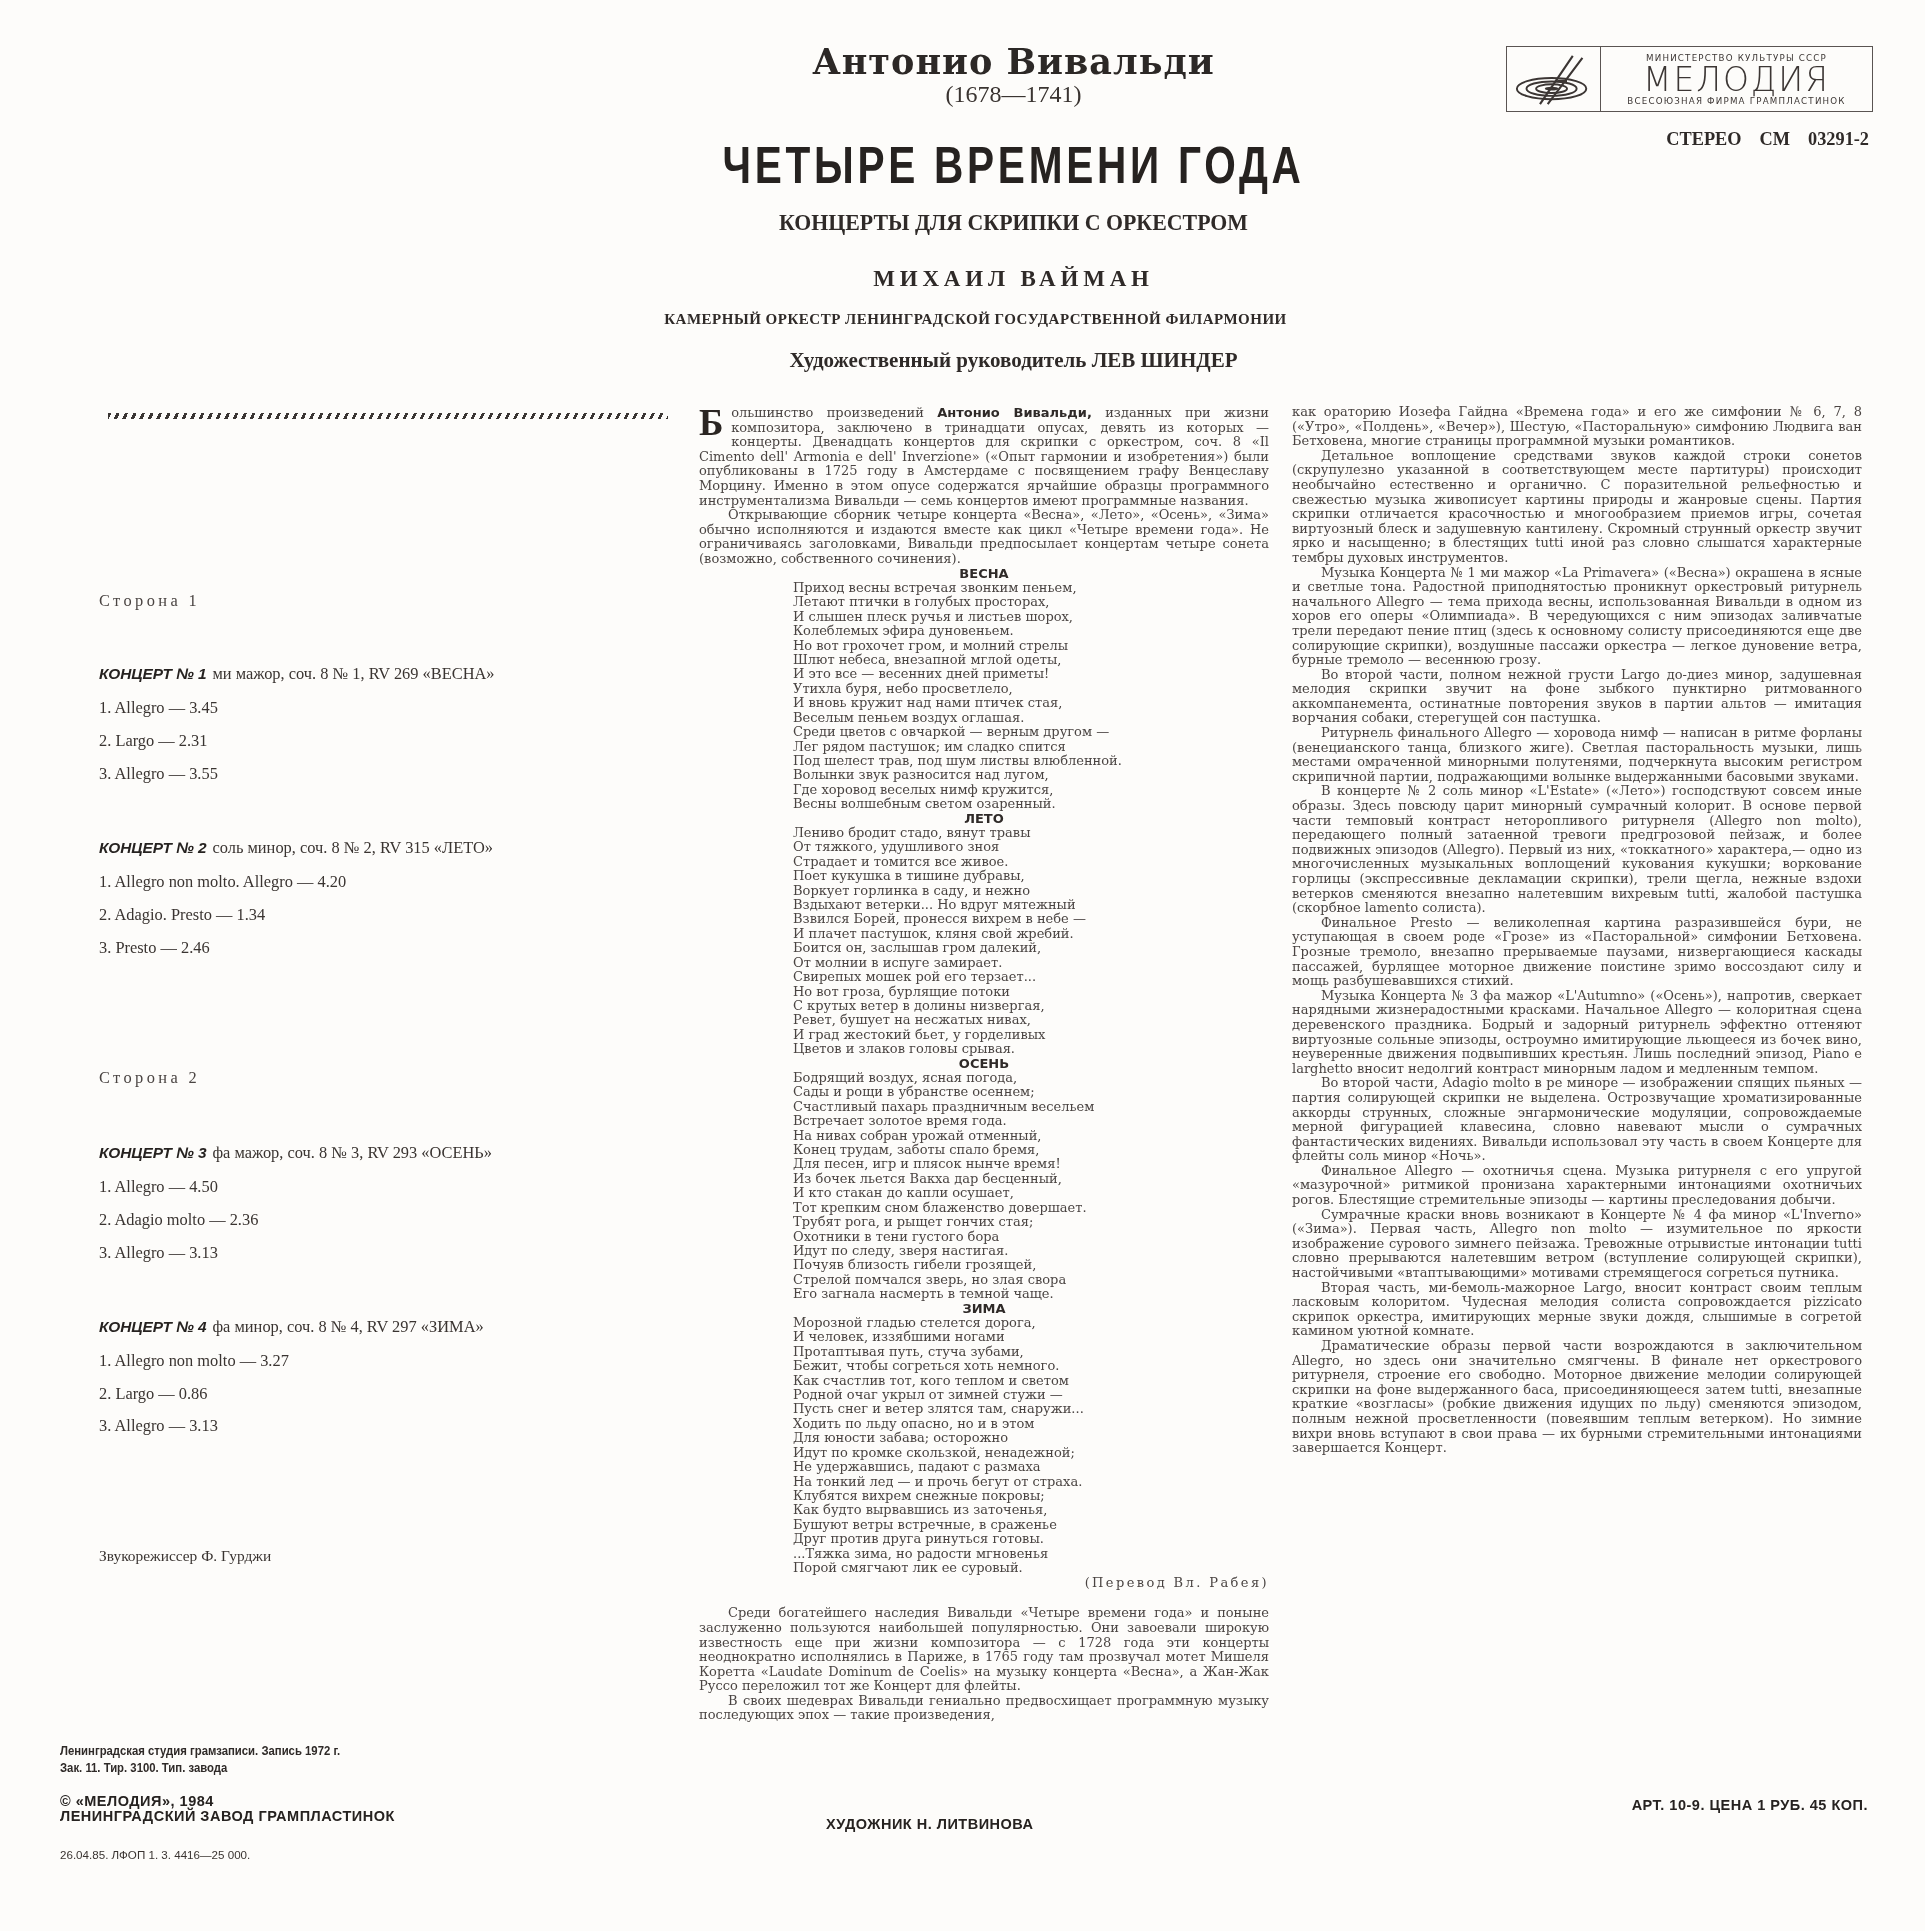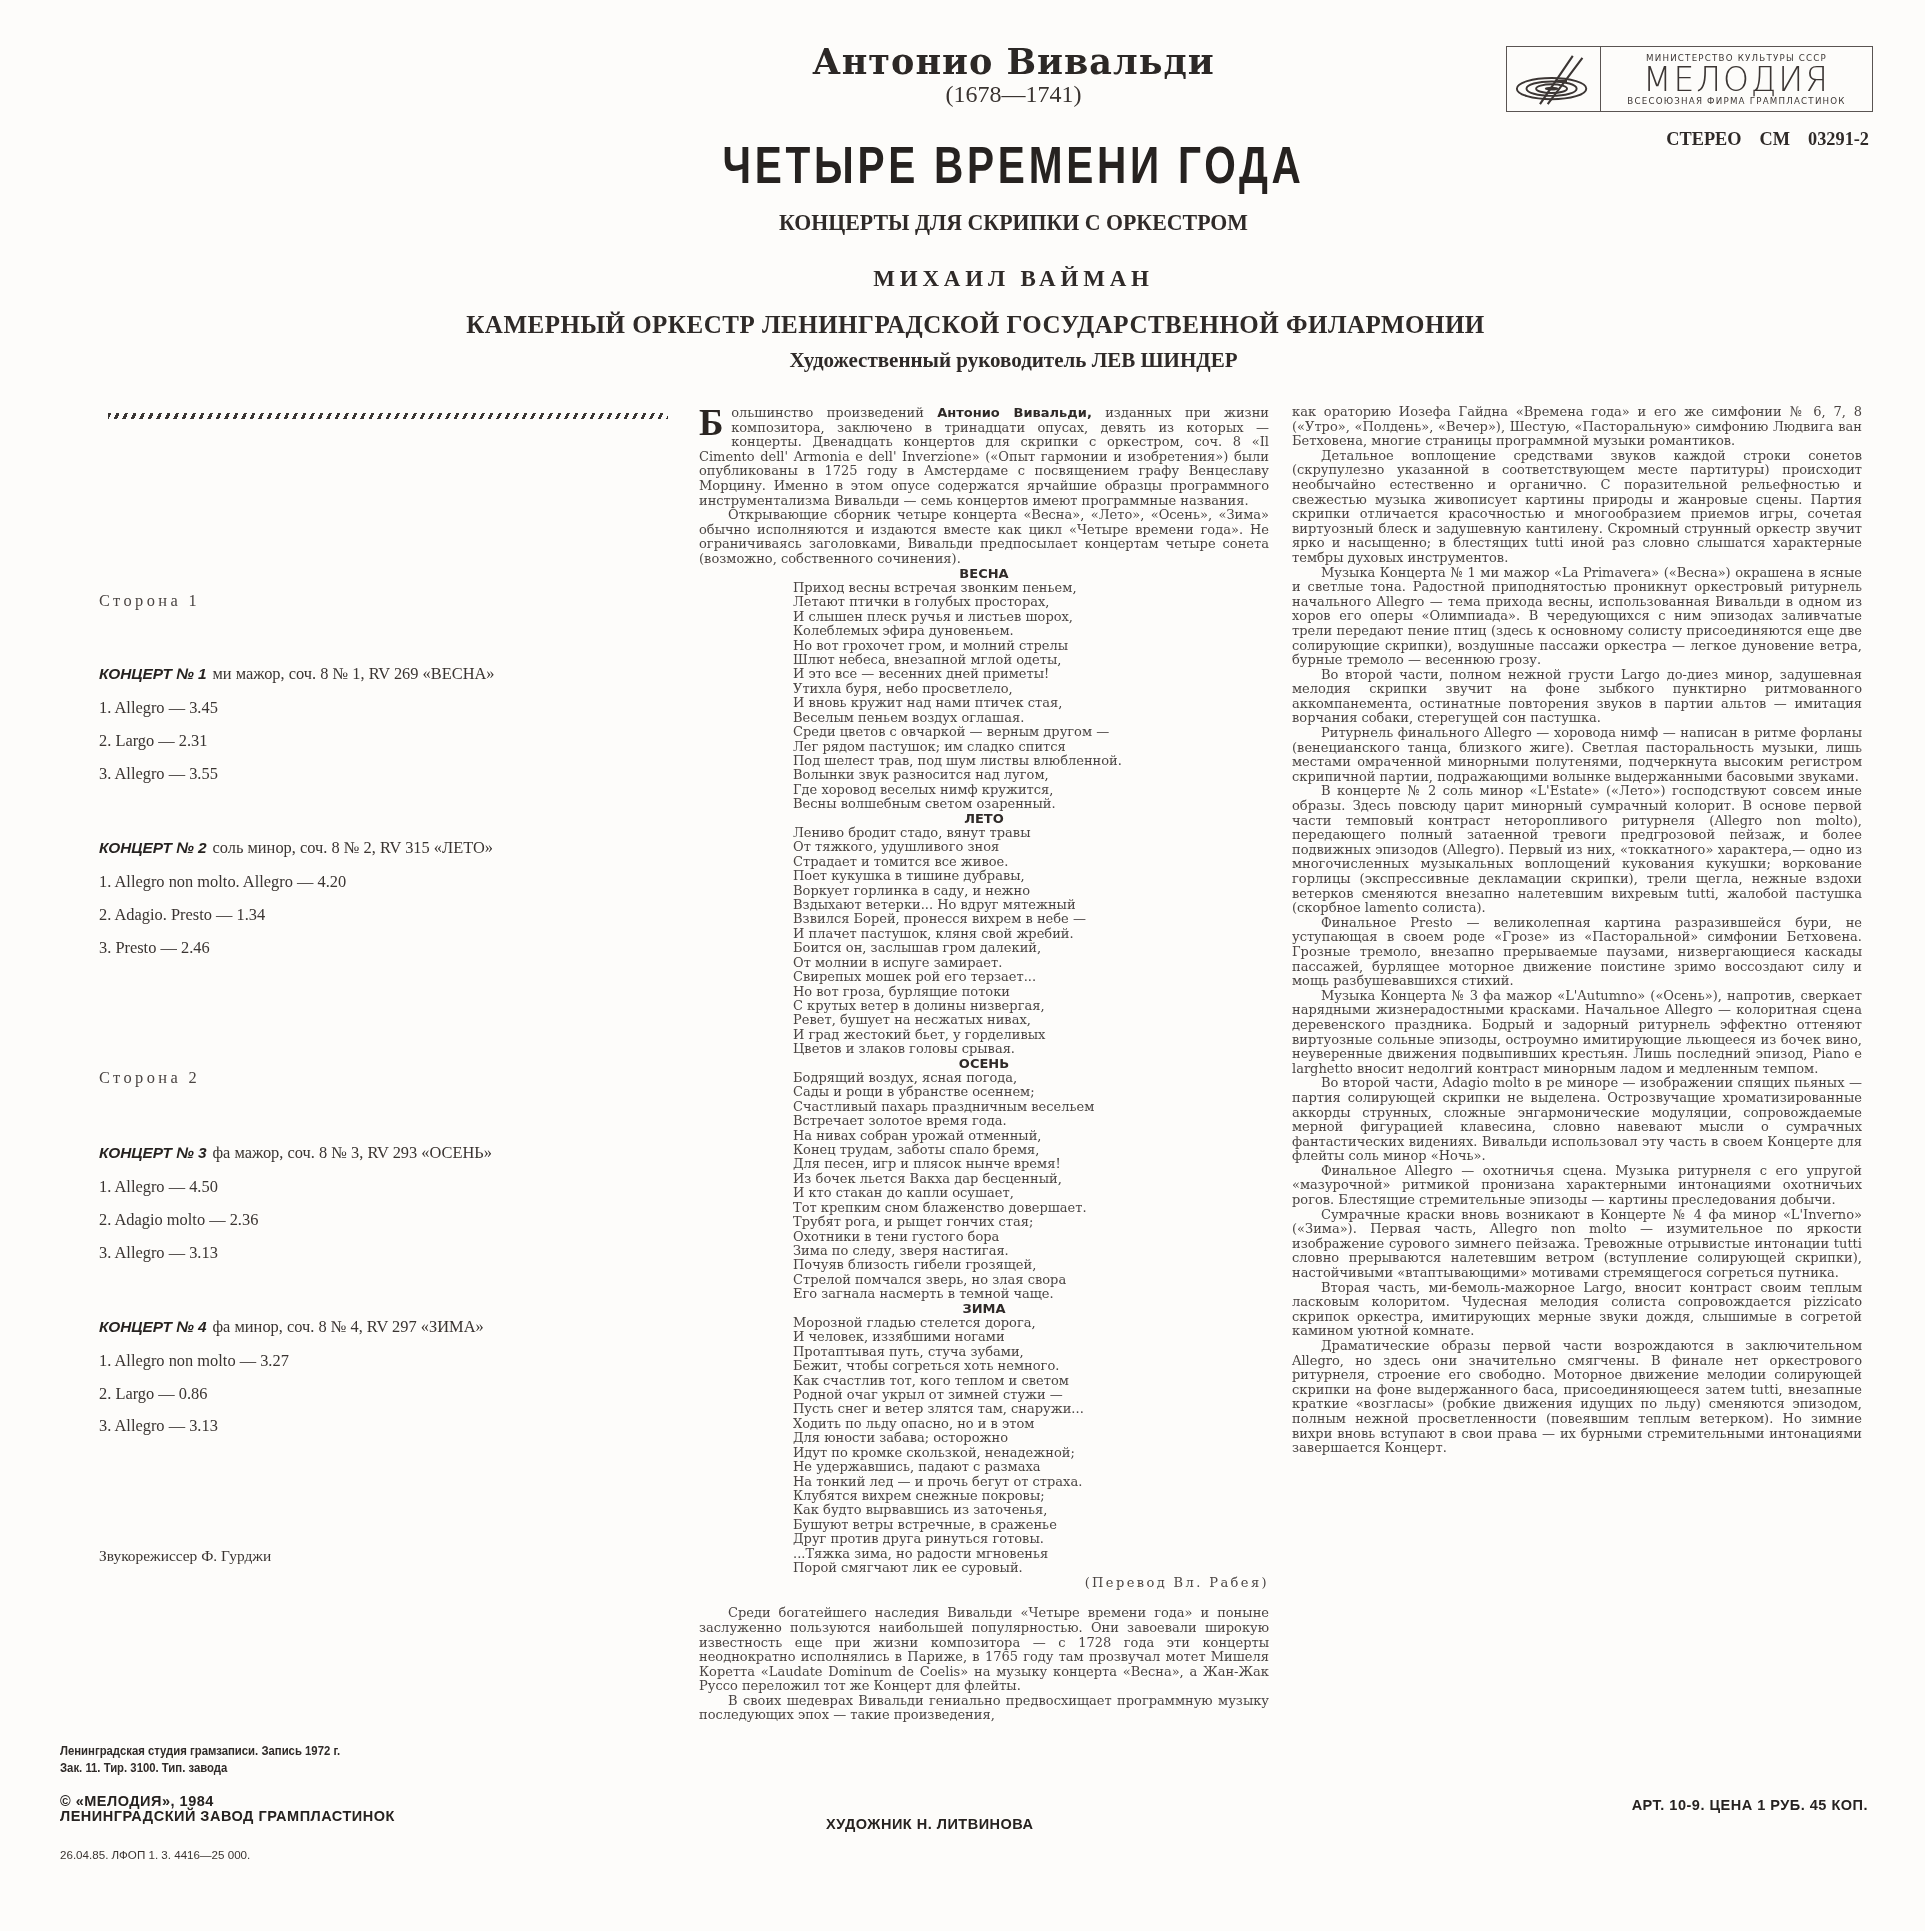--- a/index.html
+++ b/index.html
@@ -9,21 +9,21 @@
   }
   .abs { position: absolute; }
   .center { text-align: center; }
 
   
   #composer { left: 579px; top: 41px; width: 869px; font-family: "DejaVu Serif", serif; font-weight: bold; font-size: 35px; letter-spacing: 1px; color: #2c2826; }
   #years { left: 579px; top: 81px; width: 869px; font-family: "Liberation Serif", serif; font-size: 24px; color: #3a3431; }
   #title { left: 521px; top: 135px; width: 985px; font-family: "Liberation Sans", sans-serif; font-weight: bold; font-size: 52px; letter-spacing: 4.8px; transform: scaleX(0.78); transform-origin: center; color: #262220; }
   #subtitle { left: 521px; top: 210px; width: 985px; font-family: "Liberation Serif", serif; font-weight: bold; font-size: 23px; transform: scaleX(0.95); color: #2f2a28; }
   #soloist { left: 521px; top: 266px; width: 985px; font-family: "Liberation Serif", serif; font-weight: bold; font-size: 23px; letter-spacing: 4.8px; color: #2f2a28; }
-  #orchestra { left: 367px; top: 311px; width: 1217px; font-family: "Liberation Serif", serif; font-weight: bold; font-size: 25px; letter-spacing: 0.5px; color: #2f2a28; }
+  #orchestra { left: 367px; top: 311px; width: 1217px; font-family: "Liberation Serif", serif; font-weight: bold; font-size: 15px; letter-spacing: 0.5px; color: #2f2a28; }
   #director { left: 521px; top: 348px; width: 985px; font-family: "Liberation Serif", serif; font-weight: bold; font-size: 21px; color: #2f2a28; }
 
   
   #logo { left: 1506px; top: 46px; width: 365px; height: 64px; border: 1.4px solid #5a5452; display: flex; }
   #logo .emblem { width: 93px; border-right: 1.4px solid #5a5452; display: flex; align-items: center; justify-content: center; }
   #logo .txt { flex: 1; display: flex; flex-direction: column; align-items: center; justify-content: center; text-align: center; }
   #logo .l1, #logo .l3 { font-family: "DejaVu Sans", sans-serif; font-size: 8.7px; letter-spacing: 1.2px; color: #3c3634; }
   #logo .l2 { font-family: "DejaVu Sans", sans-serif; font-size: 33px; letter-spacing: 1.9px; font-weight: 300; line-height: 33px; color: #3c3634; }
   #catalog { left: 1618px; top: 129px; width: 251px; text-align: right; font-family: "Liberation Serif", serif; font-weight: bold; font-size: 18.3px; color: #2f2a28; word-spacing: 13.5px; }
 
@@ -167,21 +167,21 @@
       <div>Счастливый пахарь праздничным весельем</div>
       <div>Встречает золотое время года.</div>
       <div>На нивах собран урожай отменный,</div>
       <div>Конец трудам, заботы спало бремя,</div>
       <div>Для песен, игр и плясок нынче время!</div>
       <div>Из бочек льется Вакха дар бесценный,</div>
       <div>И кто стакан до капли осушает,</div>
       <div>Тот крепким сном блаженство довершает.</div>
       <div>Трубят рога, и рыщет гончих стая;</div>
       <div>Охотники в тени густого бора</div>
-      <div>Зима по следу, зверя настигая.</div>
+      <div>Идут по следу, зверя настигая.</div>
       <div>Почуяв близость гибели грозящей,</div>
       <div>Стрелой помчался зверь, но злая свора</div>
       <div>Его загнала насмерть в темной чаще.</div>
     </div>
   <div class="poem-title">ЗИМА</div>
   <div class="poem" id="poem3">
       <div>Морозной гладью стелется дорога,</div>
       <div>И человек, иззябшими ногами</div>
       <div>Протаптывая путь, стуча зубами,</div>
       <div>Бежит, чтобы согреться хоть немного.</div>

